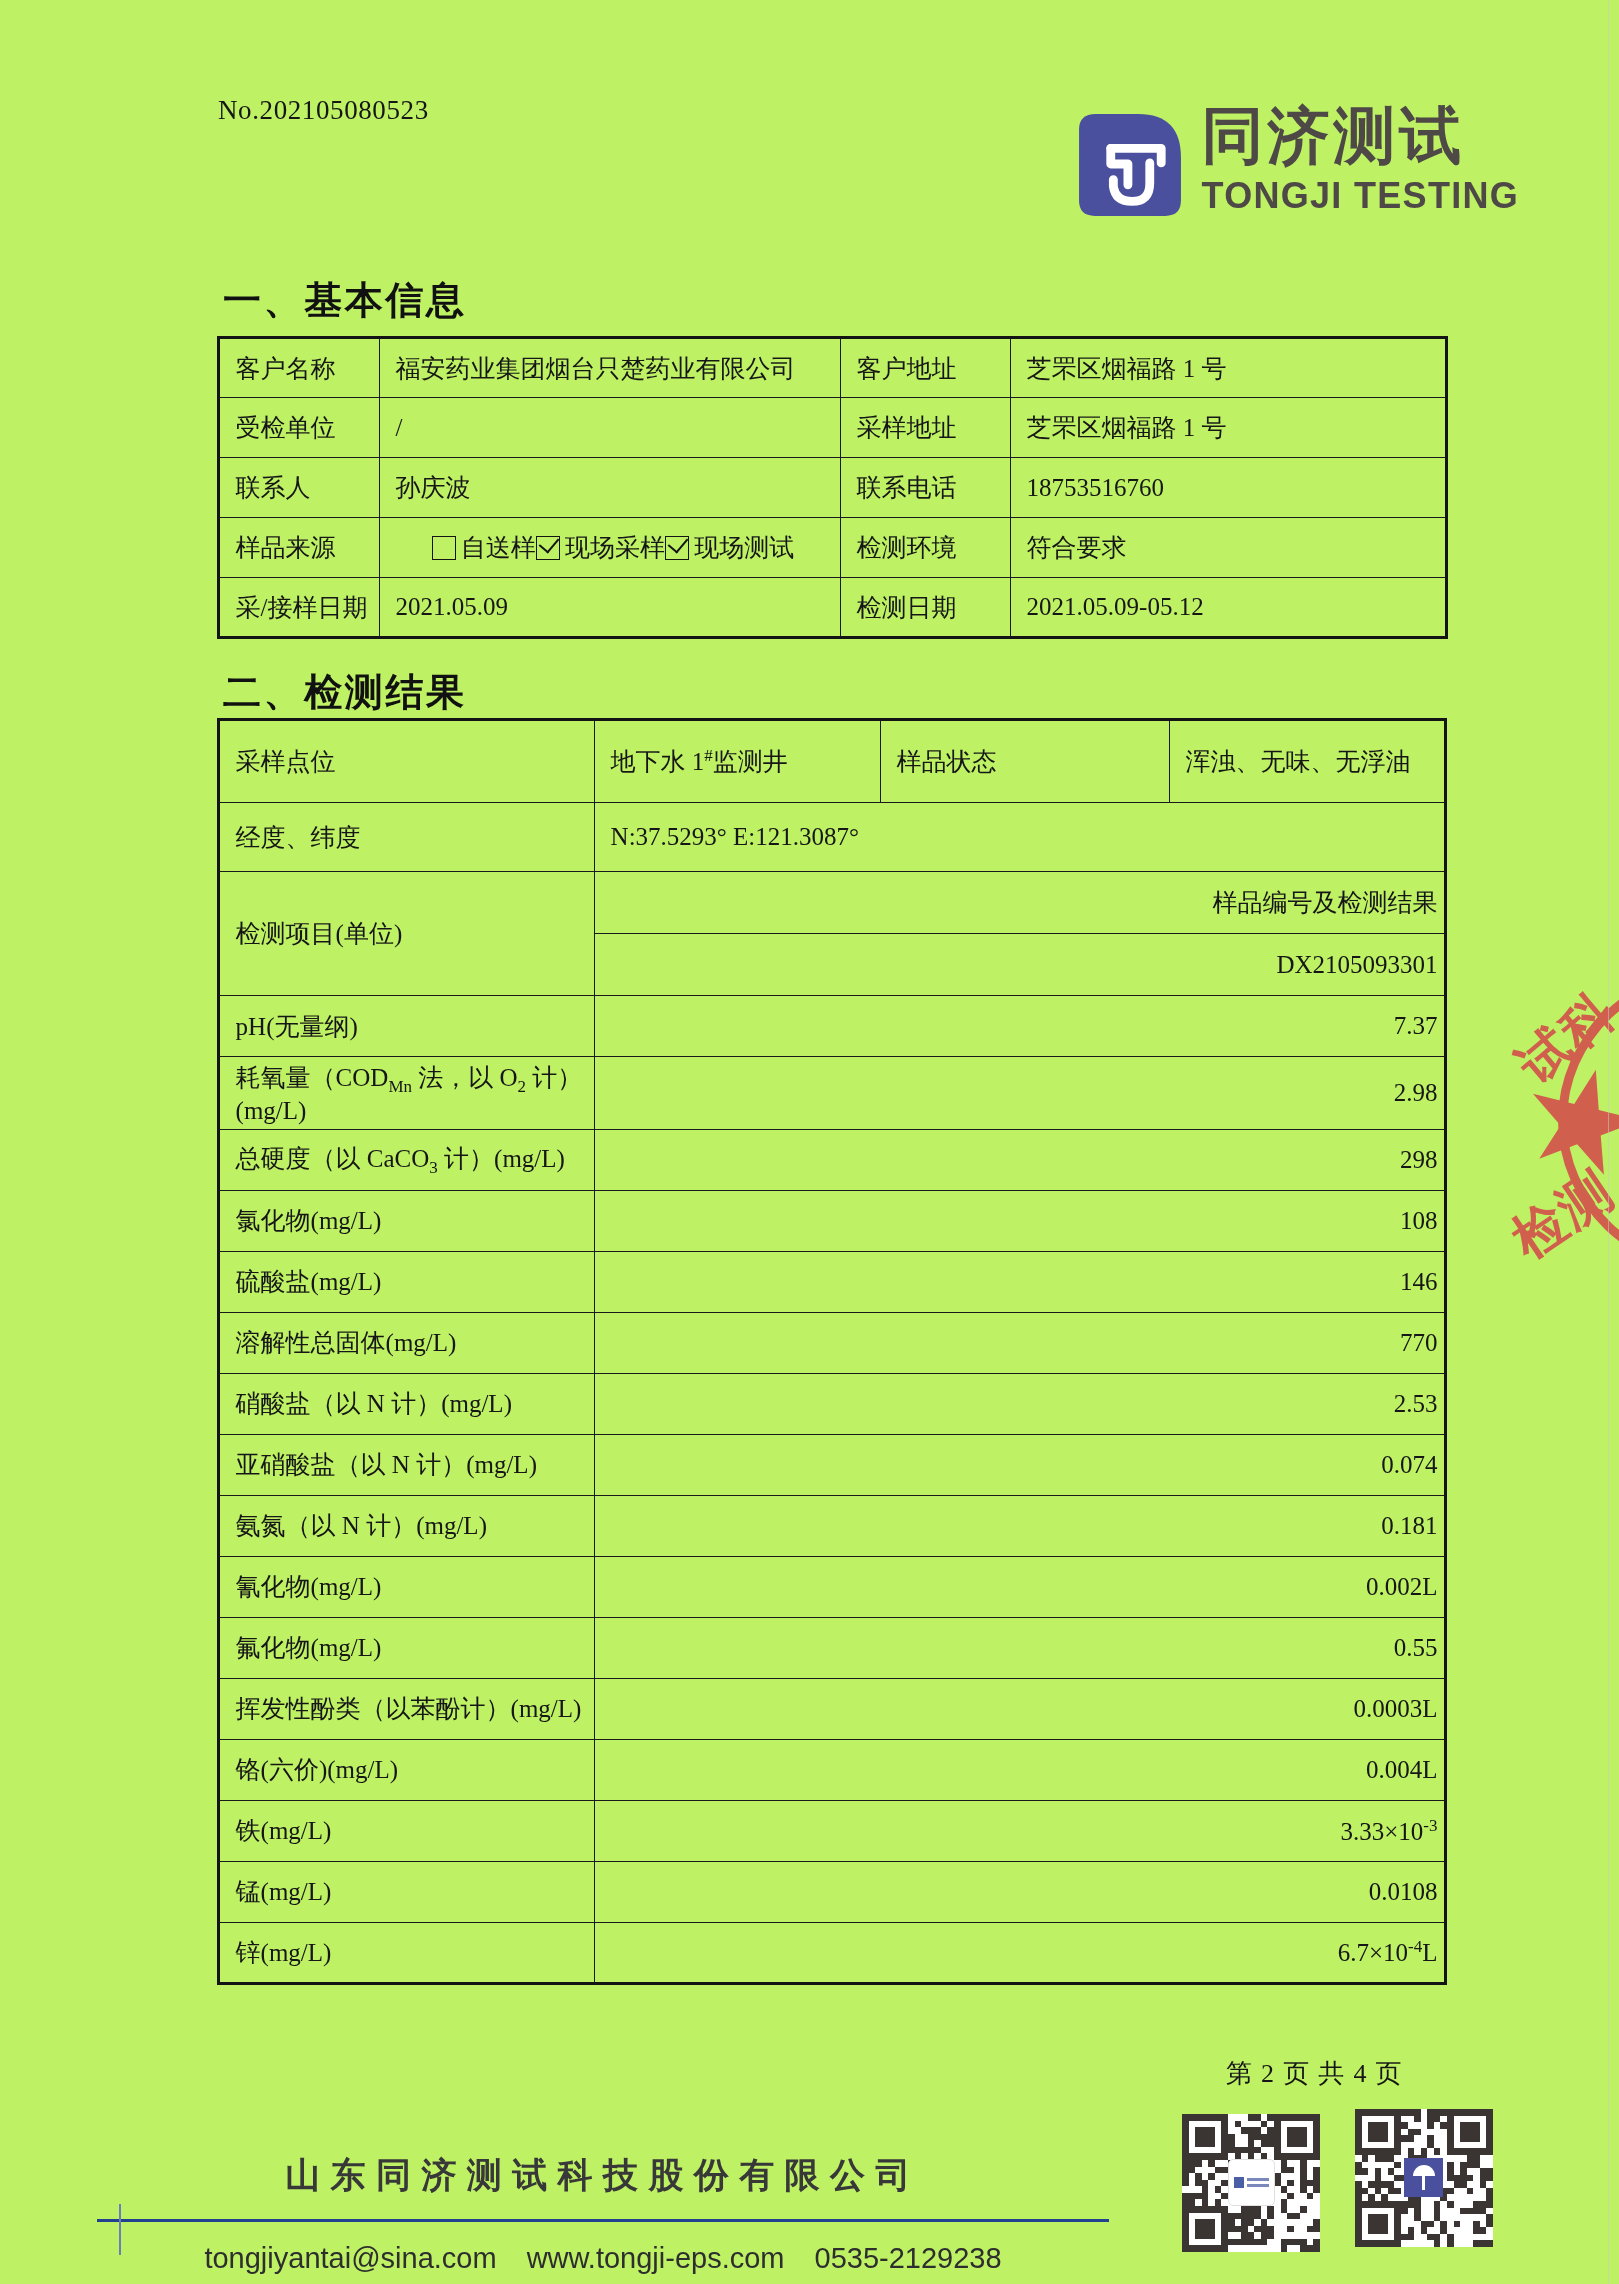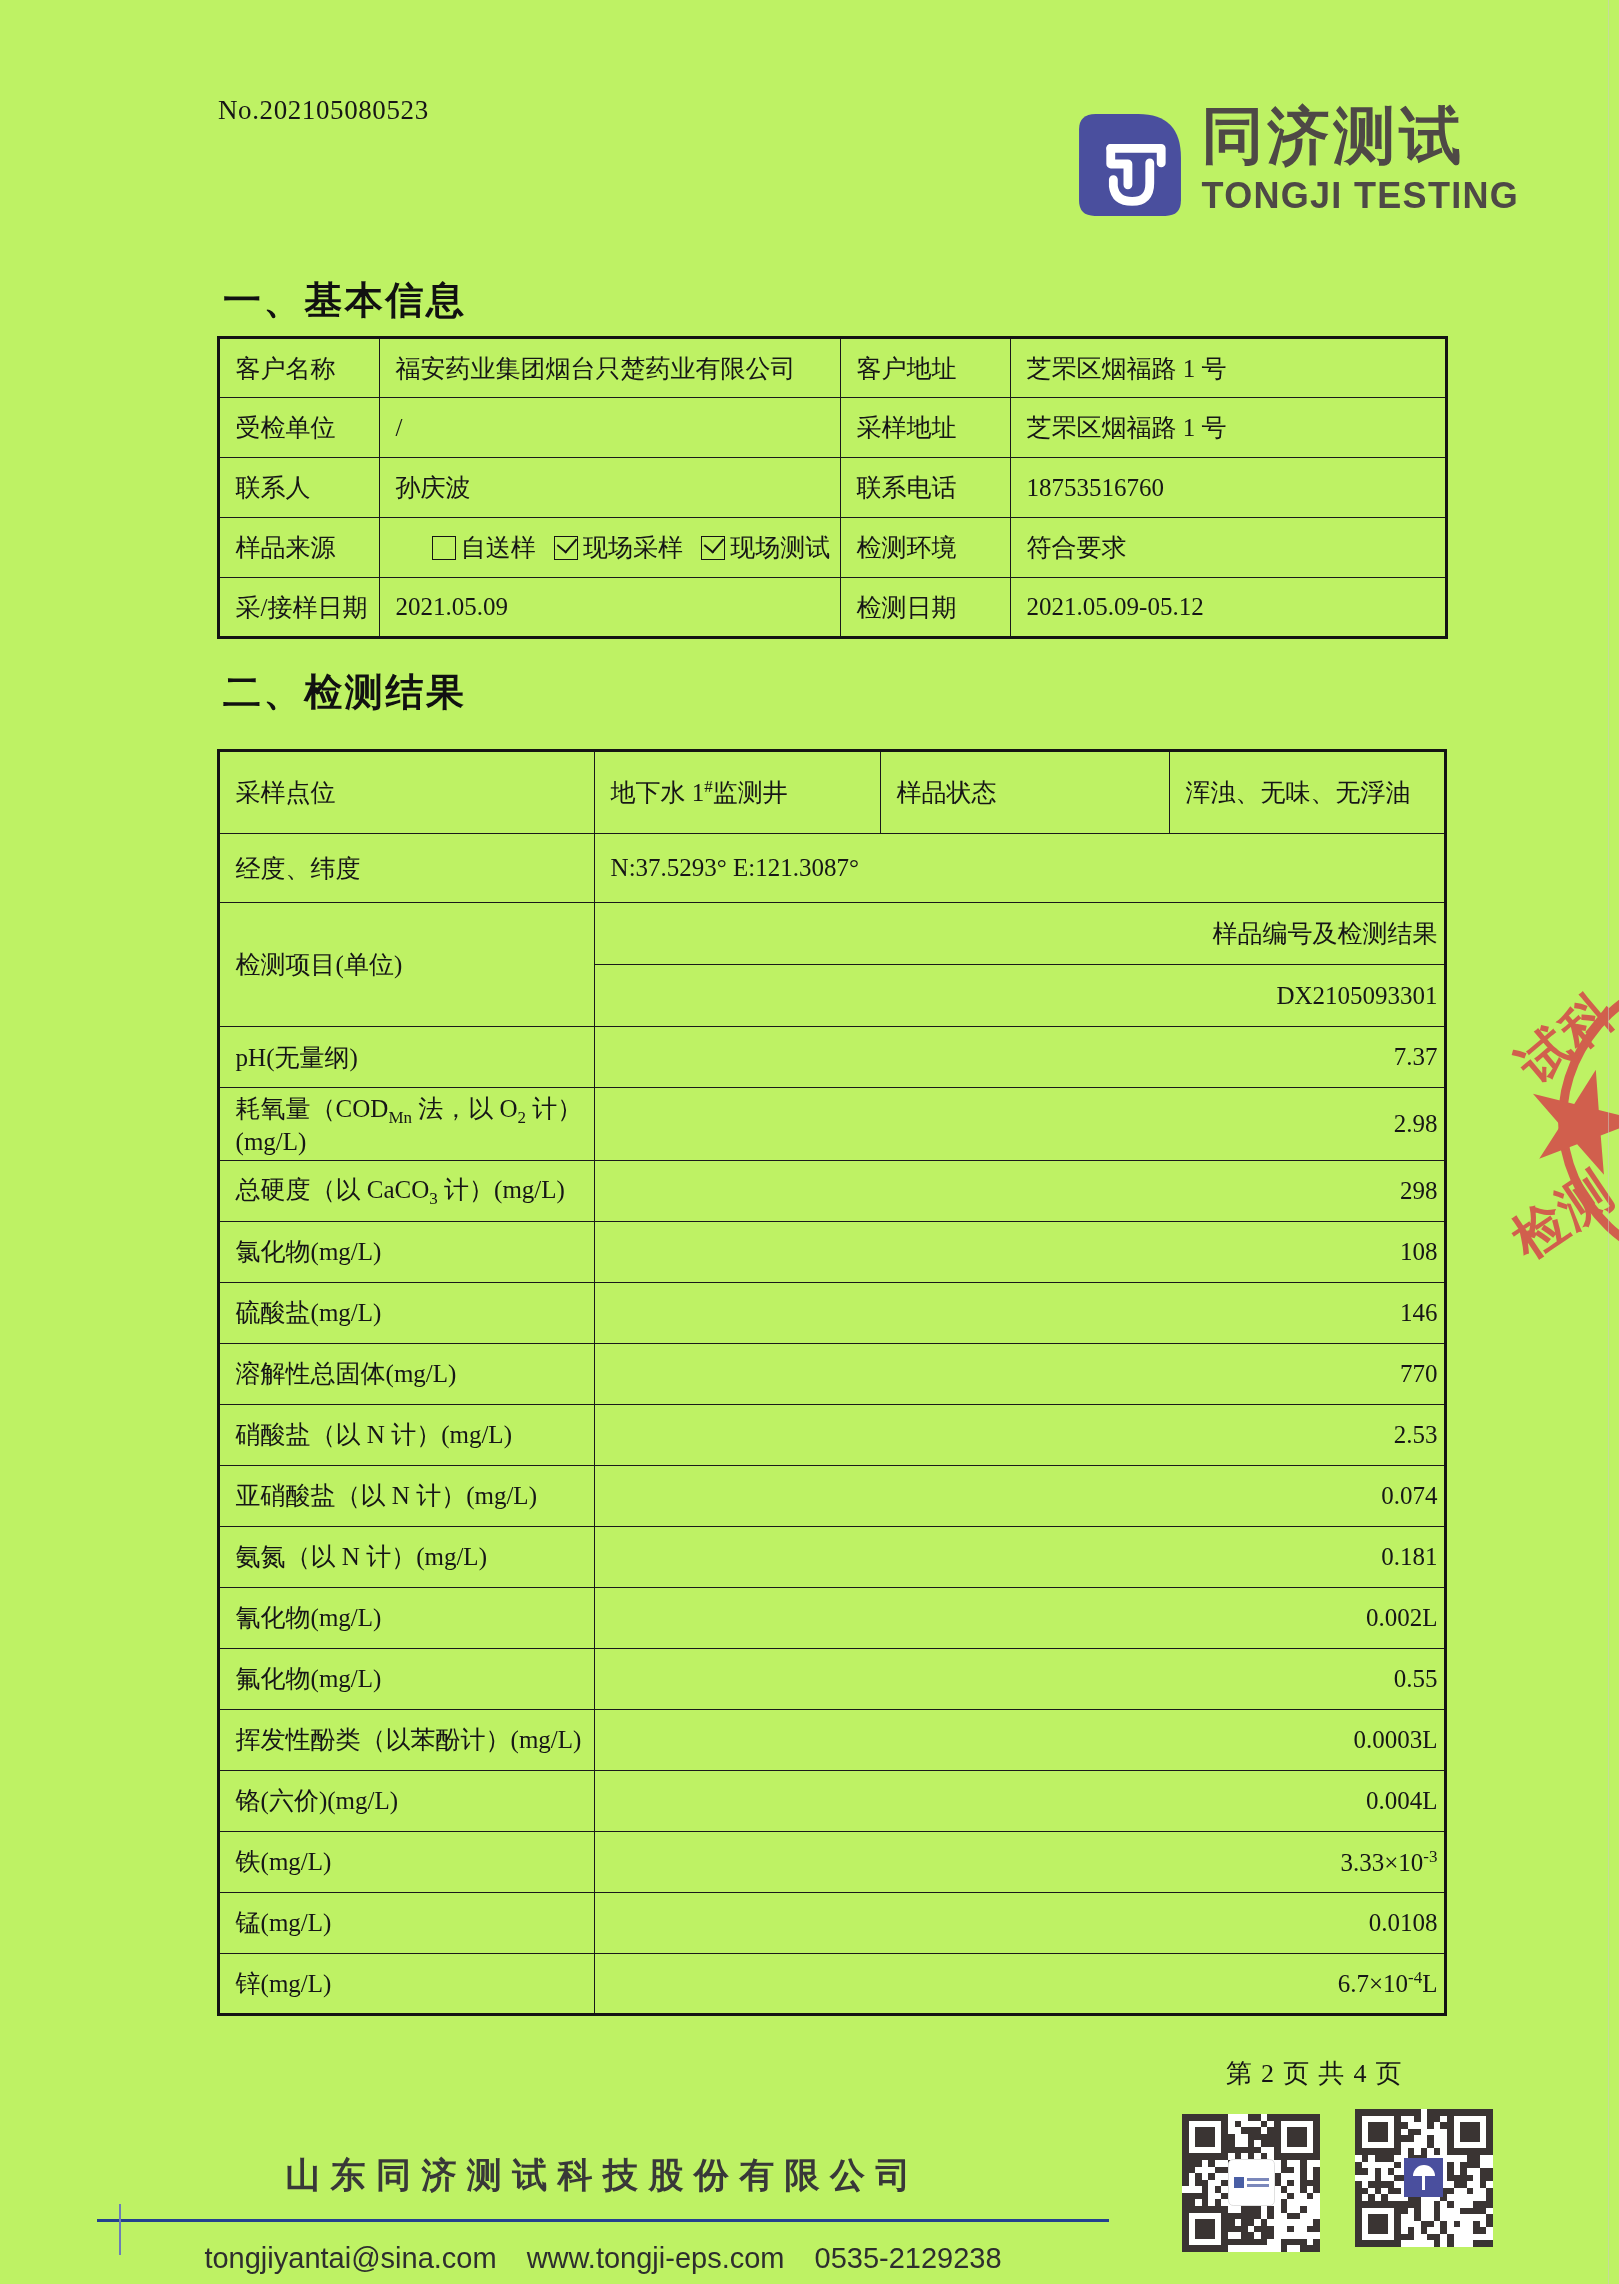--- a/index.html
+++ b/index.html
@@ -18,29 +18,29 @@
   .sec{position:absolute;left:223px;font-family:"Liberation Sans","DejaVu Sans",sans-serif;
        font-weight:bold;font-size:38px;color:#111;letter-spacing:2.6px;}
   .sec1{top:275px;} .sec2{top:667px;}
   
   table{border-collapse:collapse;table-layout:fixed;}
   .tbl{position:absolute;left:217px;width:1228px;border:3.2px solid #141414;}
   .tbl td{border:1.6px solid #1a1a1a;font-size:25px;vertical-align:middle;
           padding:3.9px 6.5px 3.9px 15.6px;overflow:hidden;}
   .t-info{top:336px;}
   .t-info tr{height:60px;}
-  .t-res{top:749px;padding-left:9px;}
+  .t-res{top:718px;padding-left:9px;}
   .c-center{text-align:right;padding-left:6.5px;}
   .t-res tr.r1{height:83px;} .t-res tr.r2{height:69px;}
   .t-res tr.r3a{height:62px;} .t-res tr.r3b{height:62px;}
   .t-res tr.param{height:61px;}
   .val{font-size:26px;}
   sub{font-size:17px;} sup{font-size:17px;}
   
-  .opts{display:flex;align-items:center;gap:18px;padding-left:36px;}
+  .opts{display:flex;align-items:center;padding-left:36px;}
   .opt{display:flex;align-items:center;gap:5.2px;}
   .cb{position:relative;width:22px;height:22px;border:1.9px solid #141414;flex:0 0 auto;}
   .cb.checked::after{content:"";position:absolute;left:3.2px;top:0.6px;width:15.6px;height:9.7px;
      border-left:2.6px solid #141414;border-bottom:2.6px solid #141414;transform:rotate(-50deg);}
   
   .pagenum{position:absolute;left:1226px;top:2056px;font-size:26px;letter-spacing:1.3px;}
   
   .footer{position:absolute;left:97px;top:2152px;width:1012px;text-align:center;
           font-family:"Liberation Sans","DejaVu Sans",sans-serif;}
   .company{font-size:35px;font-weight:bold;color:#383838;letter-spacing:10.4px;}

